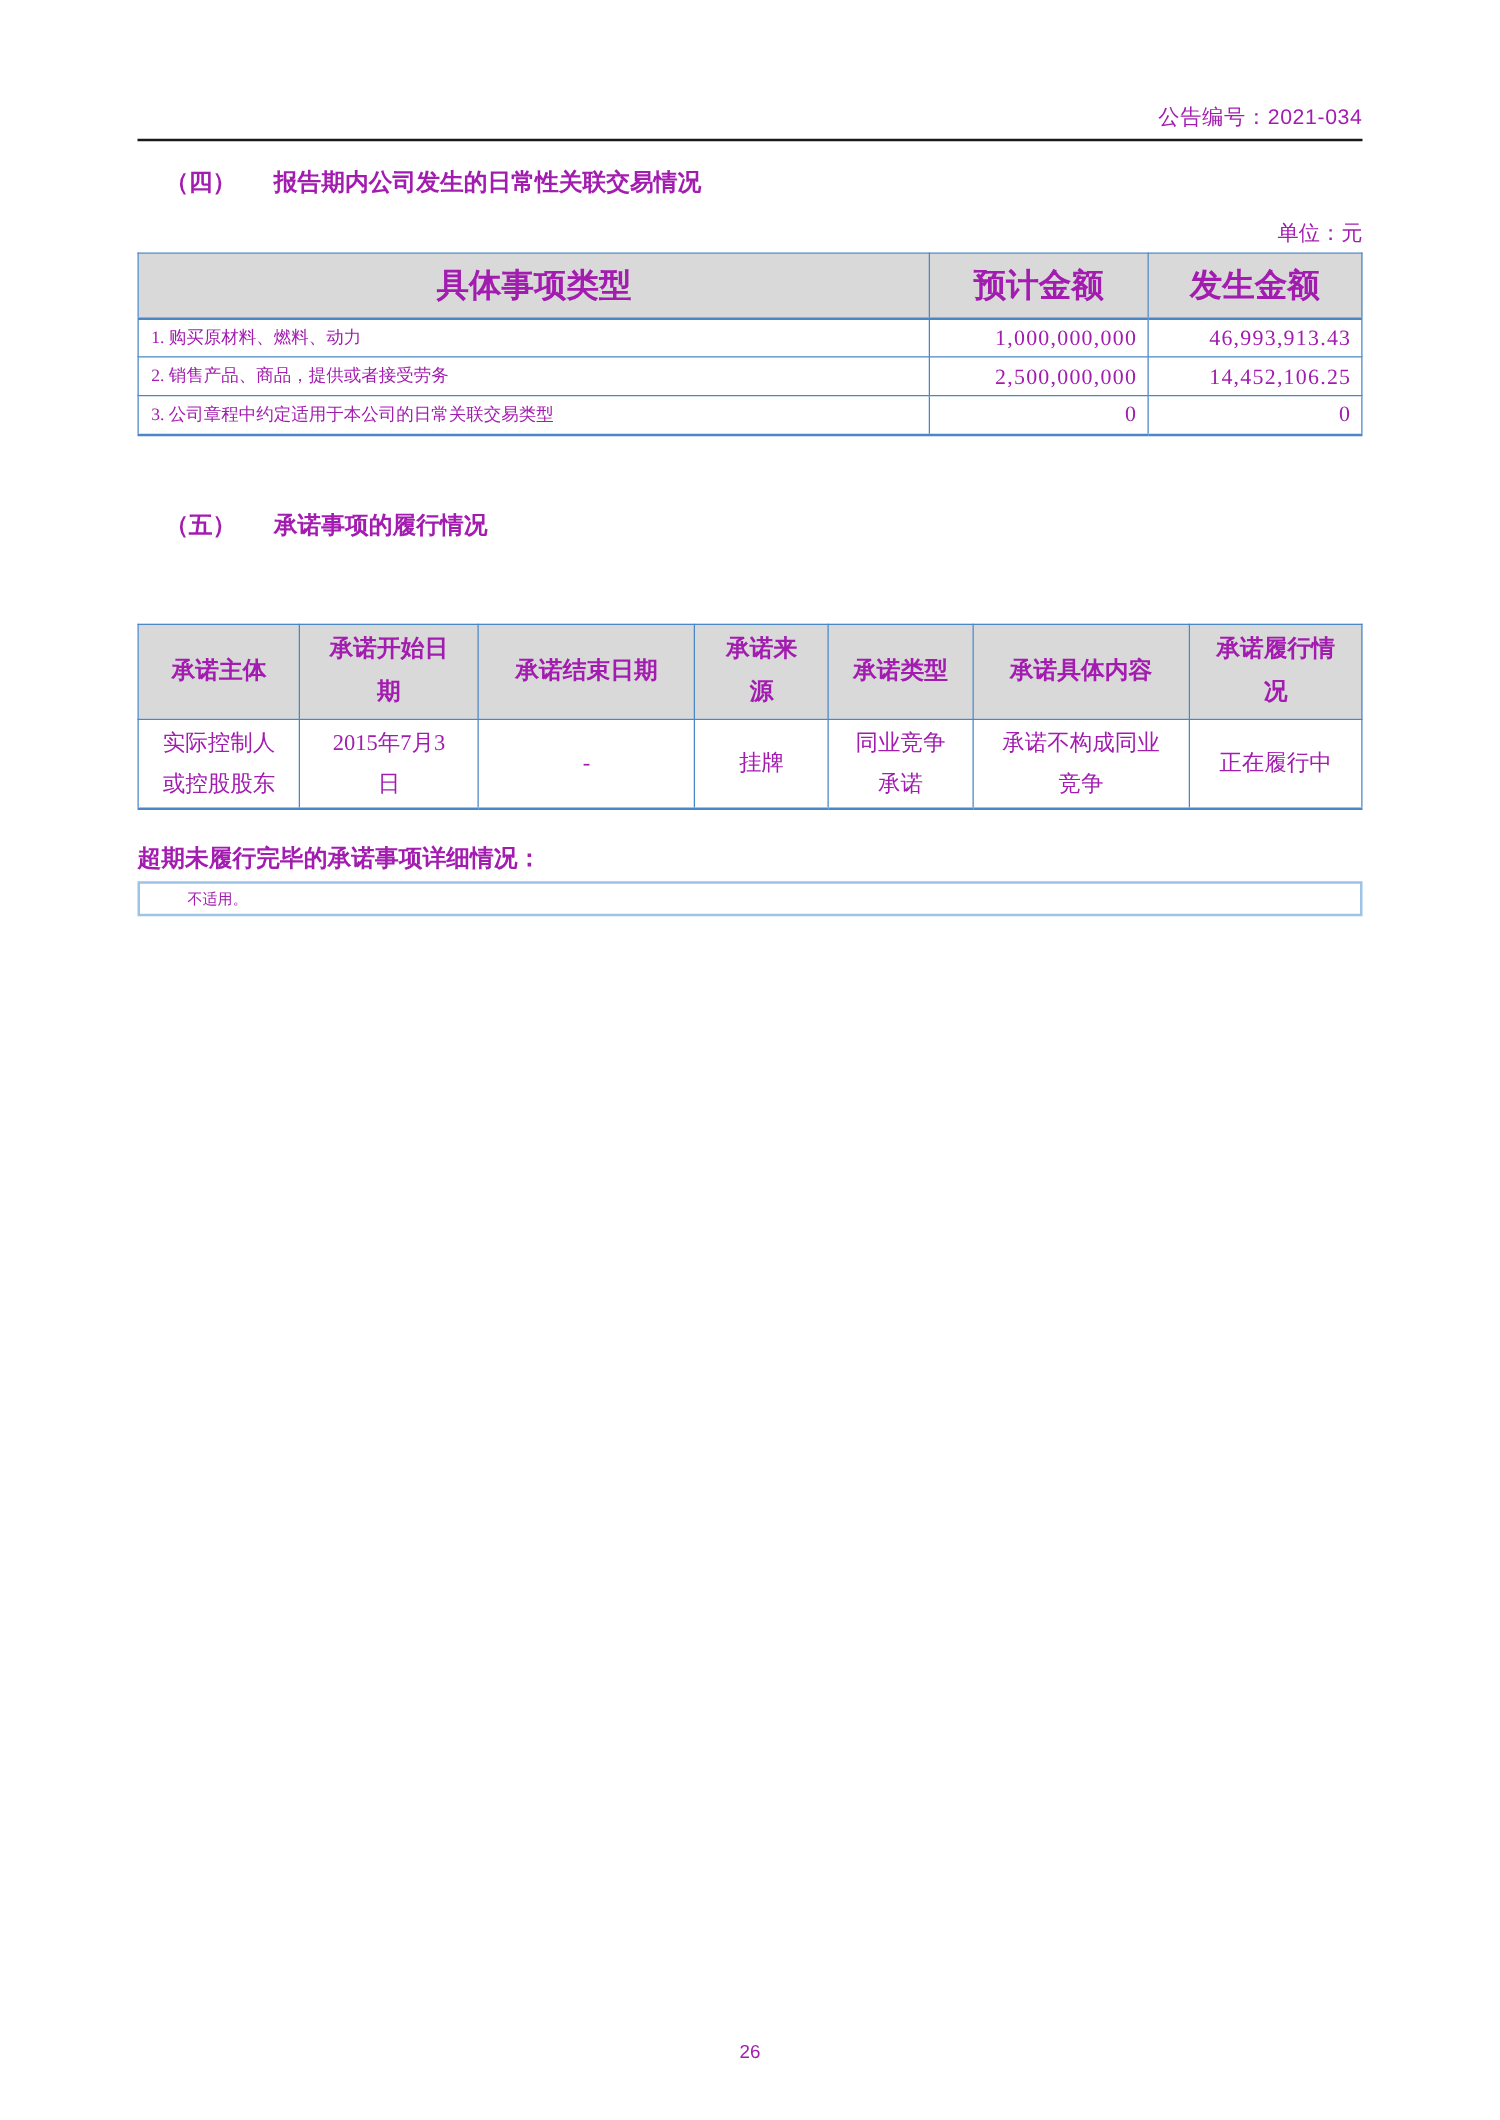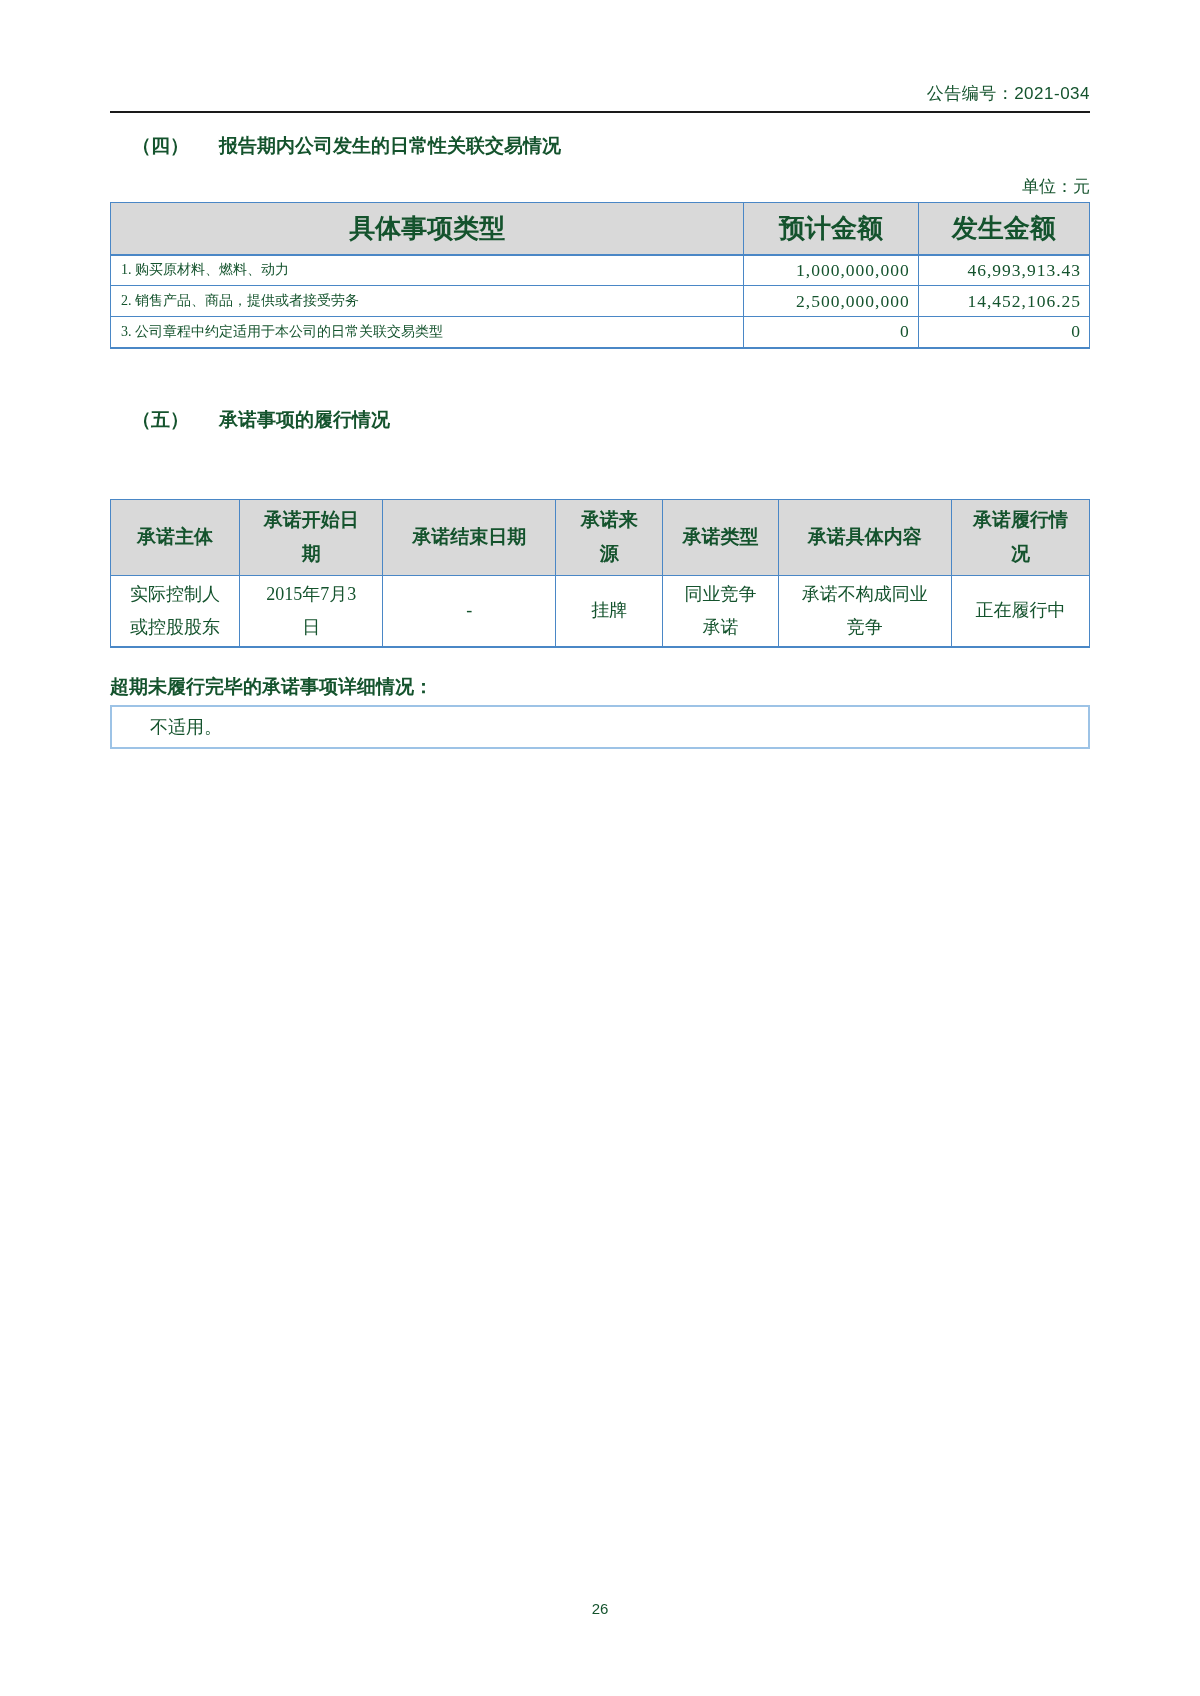--- a/index.html
+++ b/index.html
@@ -2,21 +2,21 @@
 <html><head>
 <meta charset="utf-8">
 <style>
   * { margin: 0; padding: 0; box-sizing: border-box; }
   html, body { background: #ffffff; }
   .page {
     position: relative;
     width: 1200px;
     height: 1696px;
     background: #ffffff;
-    color: #14532d;
+    color: #a21caf;
     font-family: "Liberation Serif", "DejaVu Serif", serif;
     overflow: hidden;
   }
   .content { margin: 0 110px; width: 980px; }
 
   .doc-header {
     padding-top: 82px;
     padding-bottom: 6px;
     border-bottom: 2px solid #1a1a1a;
     text-align: right;
@@ -93,30 +93,30 @@
   }
 
   .overdue-label {
     margin-top: 26px;
     font-size: 19px;
     font-weight: bold;
   }
   .na-box {
     margin-top: 5px;
     border: 2px solid #9dc3e6;
-    height: 44px;
+    height: 28px;
     display: flex;
     align-items: center;
     padding-left: 38px;
-    font-size: 18px;
+    font-size: 12px;
   }
 
   .page-number {
     position: absolute;
-    top: 1600px;
+    top: 1633px;
     left: 0;
     width: 100%;
     text-align: center;
     font-family: "Liberation Sans", "DejaVu Sans", sans-serif;
     font-size: 15px;
   }
 </style>
 </head>
 <body>
 

